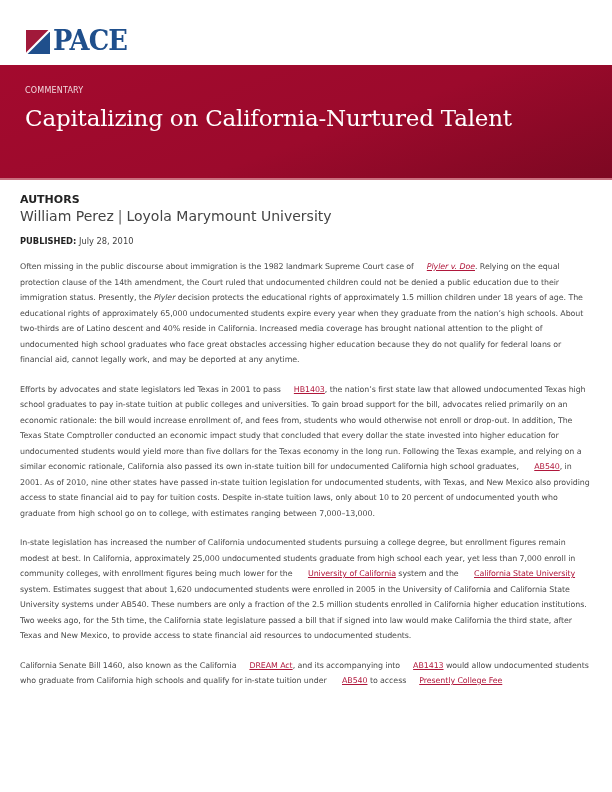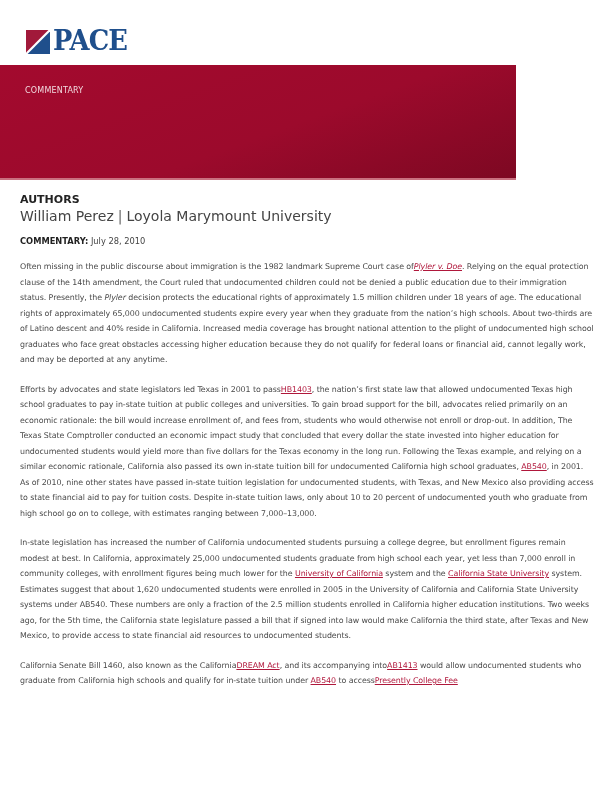--- a/index.html
+++ b/index.html
@@ -1,60 +1,61 @@
 <!DOCTYPE html>
 <html><head>
   <meta charset="utf-8">
   <style>
     html, body { margin: 0; padding: 0; background: #ffffff; }
     body { width: 612px; height: 792px; position: relative; overflow: hidden; font-family: "DejaVu Sans", sans-serif; }
     .logo { position: absolute; left: 26px; top: 28px; height: 26px; display: flex; align-items: flex-end; }
     .logo-mark { width: 24px; height: 24px; position: relative; margin-right: 3px; }
     .logo-mark svg { display: block; }
     .logo-text { font-family: "DejaVu Serif", serif; font-weight: bold; font-size: 28px; color: #1f4f8c; letter-spacing: -1px; line-height: 26px; transform: scaleX(0.92); transform-origin: left center; }
-    .banner { position: absolute; left: 0; top: 65px; width: 516px; height: 115px;
+    .banner { position: absolute; left: 0; top: 65px; width: 612px; height: 115px;
       background: linear-gradient(160deg, #a30a2e 0%, #9c0a2c 55%, #7d0822 100%); }
     .banner::after { content: ""; position: absolute; left: 0; right: 0; bottom: 0; height: 2px; background: #c9707f; }
     .banner-kicker { position: absolute; left: 25px; top: 21px; font-size: 8px; color: #f1d9de; letter-spacing: 0.2px; }
     .banner-title { position: absolute; left: 25px; top: 40px; font-family: "DejaVu Serif", serif; font-size: 23px; color: #ffffff; letter-spacing: -0.2px; white-space: nowrap; }
     .banner-subtitle { position: absolute; left: 25px; top: 79px; font-size: 14.5px; color: #ffffff; white-space: nowrap; letter-spacing: -0.1px; }
     .authors-label { position: absolute; left: 20px; top: 193px; font-size: 11px; font-weight: bold; color: #222222; }
     .authors-line { position: absolute; left: 20px; top: 208px; font-size: 14px; color: #444444; white-space: nowrap; }
     .published { position: absolute; left: 20px; top: 236px; font-size: 8.3px; color: #444444; white-space: nowrap; }
     .published b { color: #222222; }
     .body { position: absolute; left: 20px; top: 259px; width: 575px; font-size: 7.9px; line-height: 15.5px; color: #4a4a4a; letter-spacing: -0.08px; }
     .body p { margin: 0 0 14px 0; }
-    .body a { color: #b0173b; text-decoration: underline; }
+    .body a { color: #b0173b; text-decoration: underline; margin-left: 13px; }
     .body em { font-style: italic; }
     .sep { margin: 0 4px; color: #666; }
   </style>
 </head>
 <body>
 
 <div class="logo">
   <span class="logo-mark">
     <svg width="24" height="24" viewBox="0 0 24 24">
       <polygon points="0,0 24,0 0,24" fill="#a1193a"></polygon>
       <polygon points="24,0 24,24 0,24" fill="#1f4f8c"></polygon>
       <line x1="24" y1="0" x2="0" y2="24" stroke="#ffffff" stroke-width="2.2"></line>
     </svg>
   </span>
   <span class="logo-text">PACE</span>
 </div>
 
 <div class="banner">
   <div class="banner-kicker">COMMENTARY</div>
+  <div class="banner-title">Capitalizing on California-Nurtured Talent</div>
 </div>
 
 <div class="authors-label">AUTHORS</div>
 <div class="authors-line">
   <span>William Perez</span><span class="sep">|</span><span>Loyola Marymount University</span>
 </div>
 <div class="published">
-  <b>COMMENTARY:</b>
+  <b>PUBLISHED:</b>
   <span>July 28, 2010</span>
 </div>
 
 <div class="body">
   <p><span>Often missing in the public discourse about immigration is the 1982 landmark Supreme Court case of</span><a><em>Plyler v. Doe</em></a><span>. Relying on the equal protection clause of the 14th amendment, the Court ruled that undocumented children could not be denied a public education due to their immigration status. Presently, the </span><em>Plyler</em><span> decision protects the educational rights of approximately 1.5 million children under 18 years of age. The educational rights of approximately 65,000 undocumented students expire every year when they graduate from the nation’s high schools. About two-thirds are of Latino descent and 40% reside in California. Increased media coverage has brought national attention to the plight of undocumented high school graduates who face great obstacles accessing higher education because they do not qualify for federal loans or financial aid, cannot legally work, and may be deported at any anytime.</span></p>
 
   <p><span>Efforts by advocates and state legislators led Texas in 2001 to pass</span><a>HB1403</a><span>, the nation’s first state law that allowed undocumented Texas high school graduates to pay in-state tuition at public colleges and universities. To gain broad support for the bill, advocates relied primarily on an economic rationale: the bill would increase enrollment of, and fees from, students who would otherwise not enroll or drop-out. In addition, The Texas State Comptroller conducted an economic impact study that concluded that every dollar the state invested into higher education for undocumented students would yield more than five dollars for the Texas economy in the long run. Following the Texas example, and relying on a similar economic rationale, California also passed its own in-state tuition bill for undocumented California high school graduates, </span><a>AB540</a><span>, in 2001. As of 2010, nine other states have passed in-state tuition legislation for undocumented students, with Texas, and New Mexico also providing access to state financial aid to pay for tuition costs. Despite in-state tuition laws, only about 10 to 20 percent of undocumented youth who graduate from high school go on to college, with estimates ranging between 7,000–13,000.</span></p>
 
   <p><span>In-state legislation has increased the number of California undocumented students pursuing a college degree, but enrollment figures remain modest at best. In California, approximately 25,000 undocumented students graduate from high school each year, yet less than 7,000 enroll in community colleges, with enrollment figures being much lower for the </span><a>University of California</a><span> system and the </span><a>California State University</a><span> system. Estimates suggest that about 1,620 undocumented students were enrolled in 2005 in the University of California and California State University systems under AB540. These numbers are only a fraction of the 2.5 million students enrolled in California higher education institutions. Two weeks ago, for the 5th time, the California state legislature passed a bill that if signed into law would make California the third state, after Texas and New Mexico, to provide access to state financial aid resources to undocumented students.</span></p>
 

